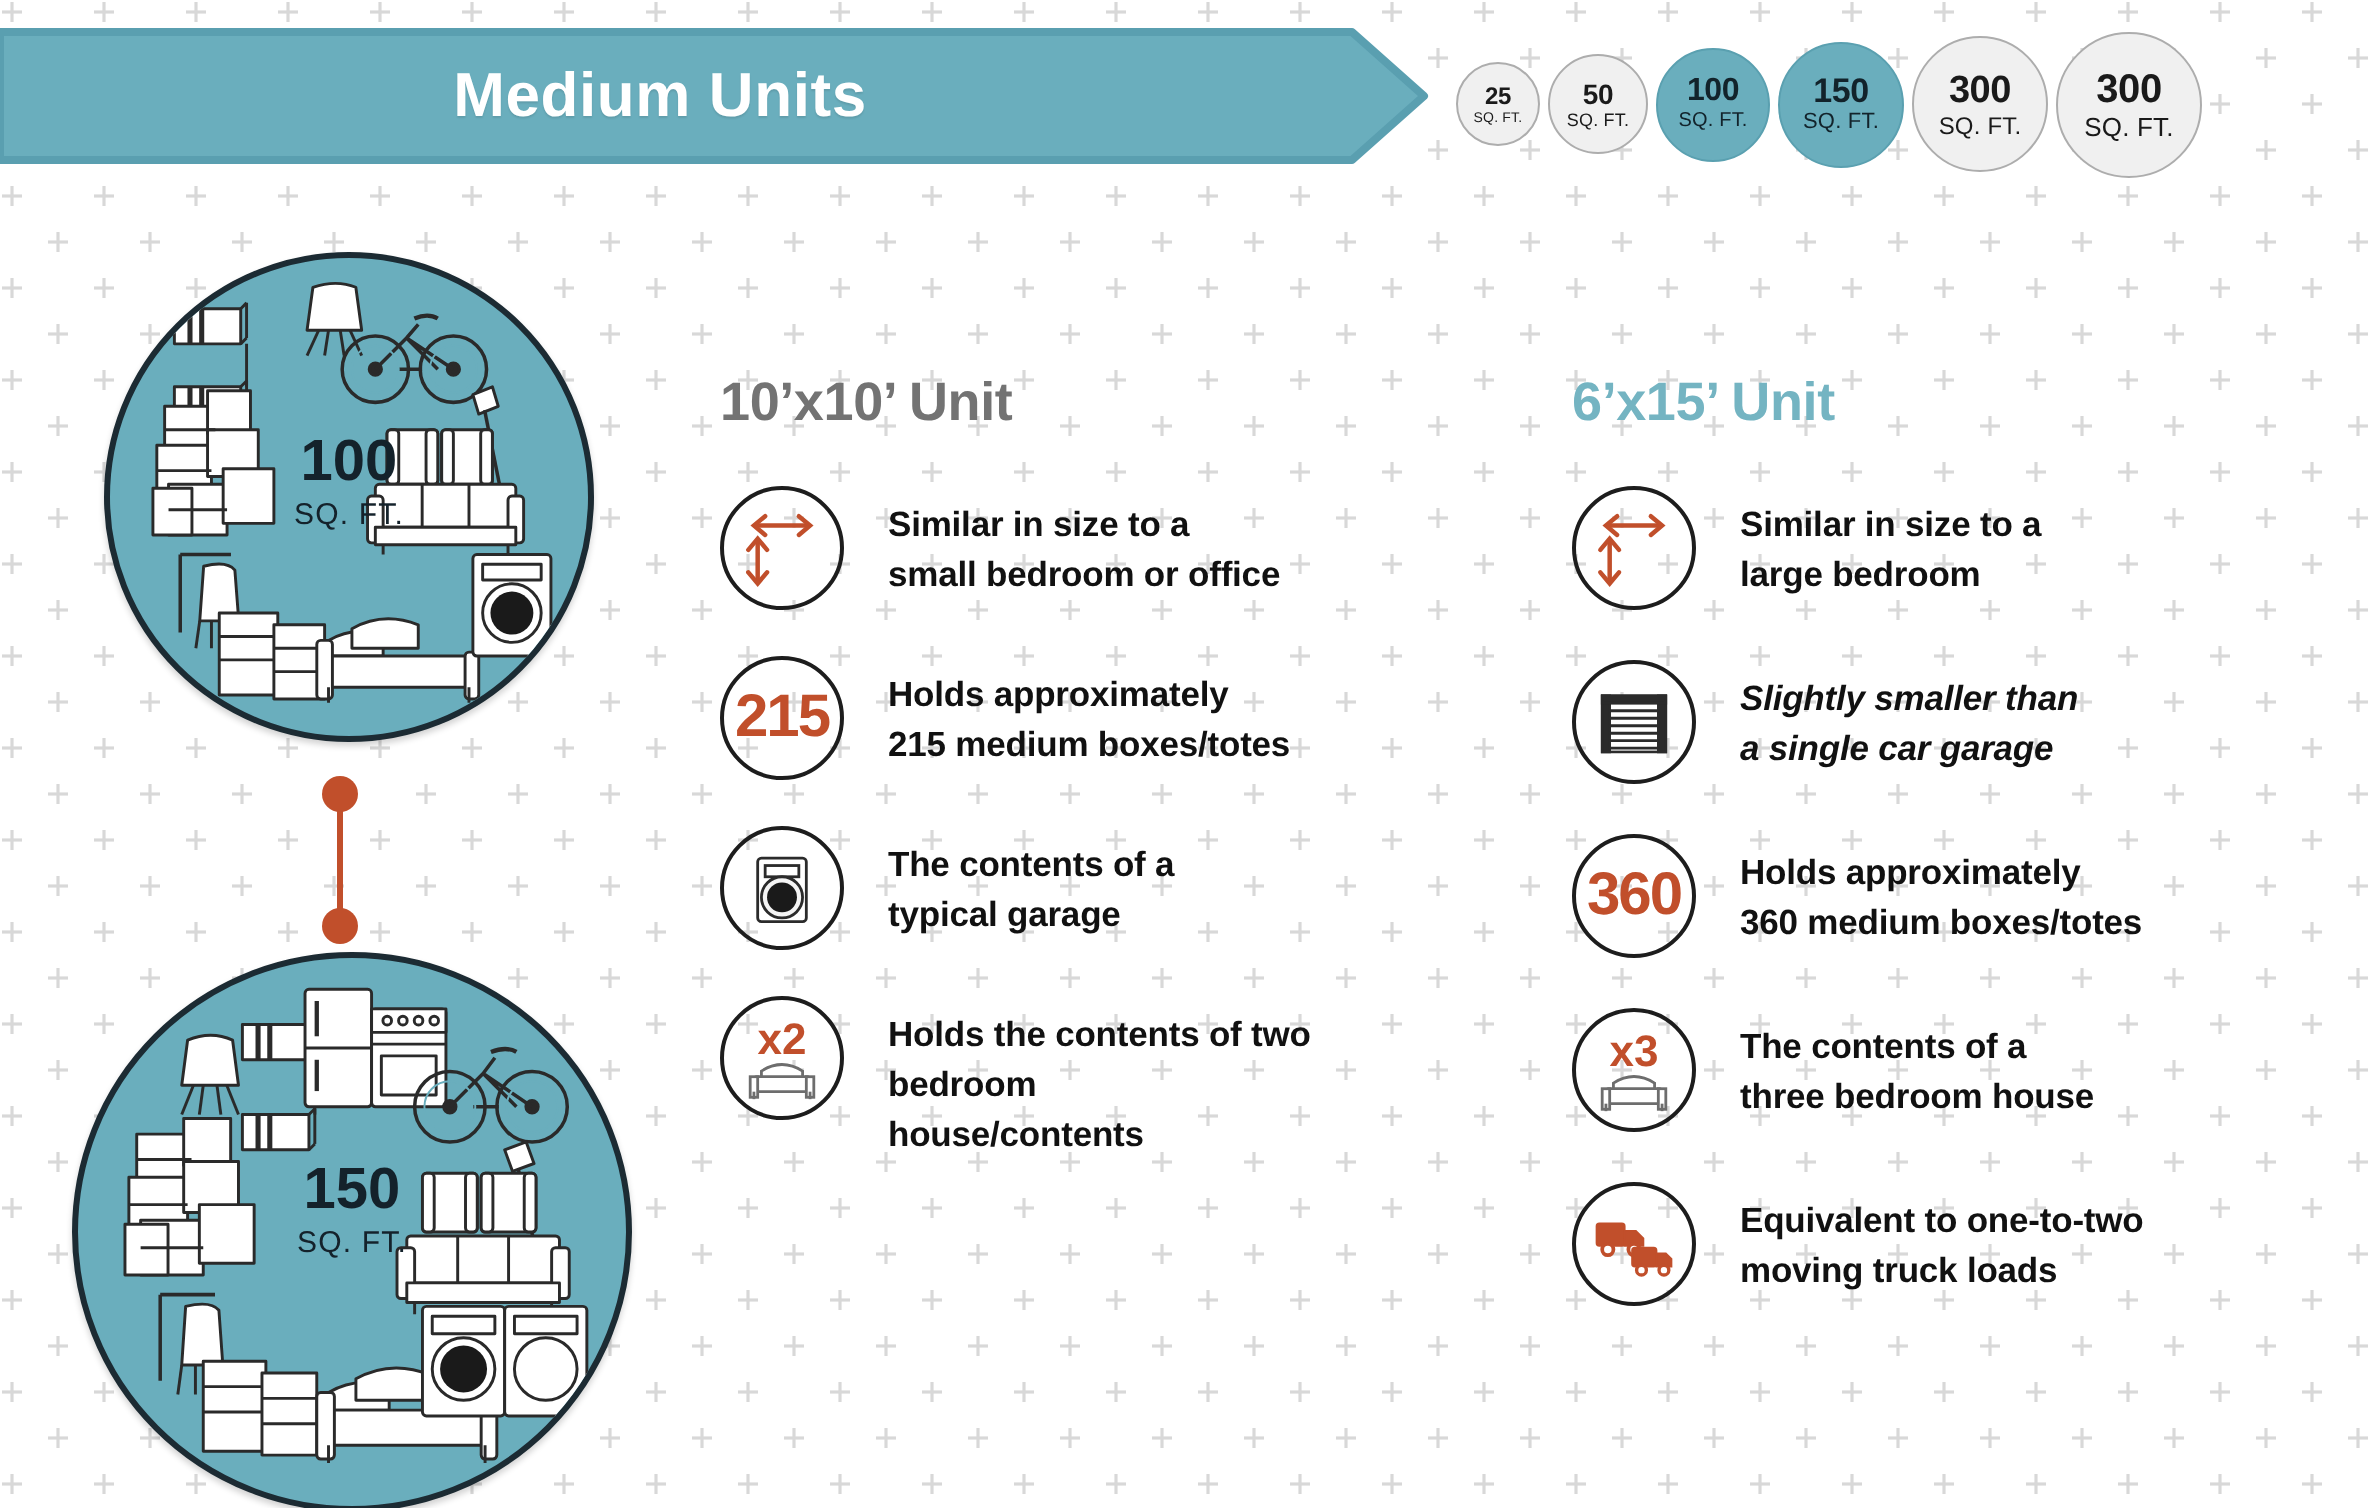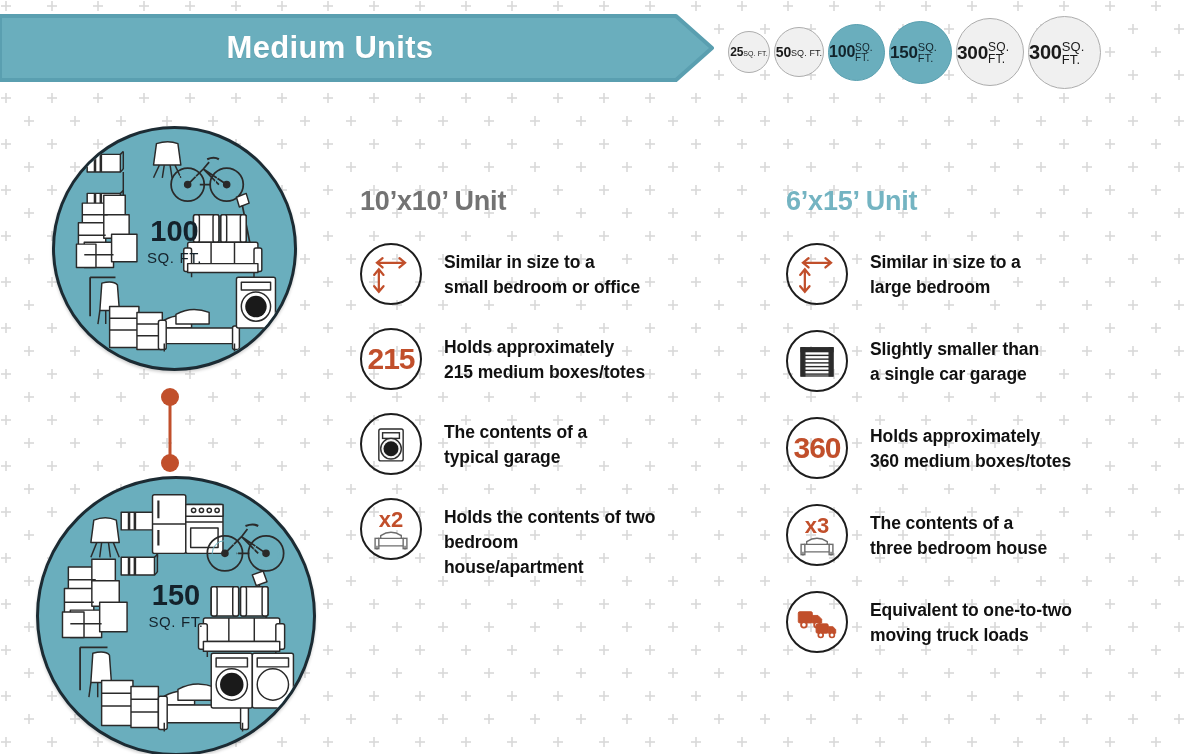--- a/index.html
+++ b/index.html
@@ -60,21 +60,21 @@
     left: 728px; top: 14px;
     width: 455px;
     height: 76px;
     display: flex;
     align-items: center;
     gap: 4px;
   }
   .size-chip {
     border-radius: 50%;
     display: flex;
-    flex-direction: row;
+    flex-direction: column;
     align-items: center;
     justify-content: center;
     flex: 0 0 auto;
     background: #f0f0f0;
     border: 1.4px solid #adadad;
     color: #1a1a1a;
     line-height: 1;
   }
   .size-chip.active {
     background: #6aaebd;
@@ -537,21 +537,21 @@
           <rect x="14" y="41" width="4" height="11"></rect>
           <rect x="44" y="41" width="4" height="11"></rect>
           <line x1="16" y1="49" x2="16" y2="53"></line>
               <line x1="46" y1="49" x2="46" y2="53"></line>
         </g>
           </svg>
           <span class="icon-mult">x2</span>
         </div>
         <div class="feature-text" style="white-space: pre-line;">Holds the contents of two
 bedroom
-house/apartment</div>
+house/contents</div>
       </div>
     </div>
 </div>
 
 <div class="feature-col" id="col-10x15">
   <div class="col-heading" style="color: rgb(116, 180, 194);">6’x15’ Unit</div>
   <div class="feature-list">
       <div class="feature-item">
         <div class="feature-icon">
           <svg viewBox="0 0 62 62" width="62" height="62">
@@ -580,21 +580,21 @@
         <g stroke="#2b2b2b" stroke-width="1.5">
           <line x1="18" y1="25" x2="44" y2="25"></line>
               <line x1="18" y1="29" x2="44" y2="29"></line>
           <line x1="18" y1="33" x2="44" y2="33"></line>
               <line x1="18" y1="37" x2="44" y2="37"></line>
           <line x1="18" y1="41" x2="44" y2="41"></line>
               <line x1="18" y1="45" x2="44" y2="45"></line>
         </g>
           </svg>
         </div>
-        <div class="feature-text" style="white-space: pre-line;">Slightly smaller than
+        <div class="feature-text" style="white-space: pre-line; font-style: italic;">Slightly smaller than
 a single car garage</div>
       </div>
       <div class="feature-item">
         <div class="feature-icon">
           <span class="icon-num">360</span>
         </div>
         <div class="feature-text" style="white-space: pre-line;">Holds approximately
 360 medium boxes/totes</div>
       </div>
       <div class="feature-item">

